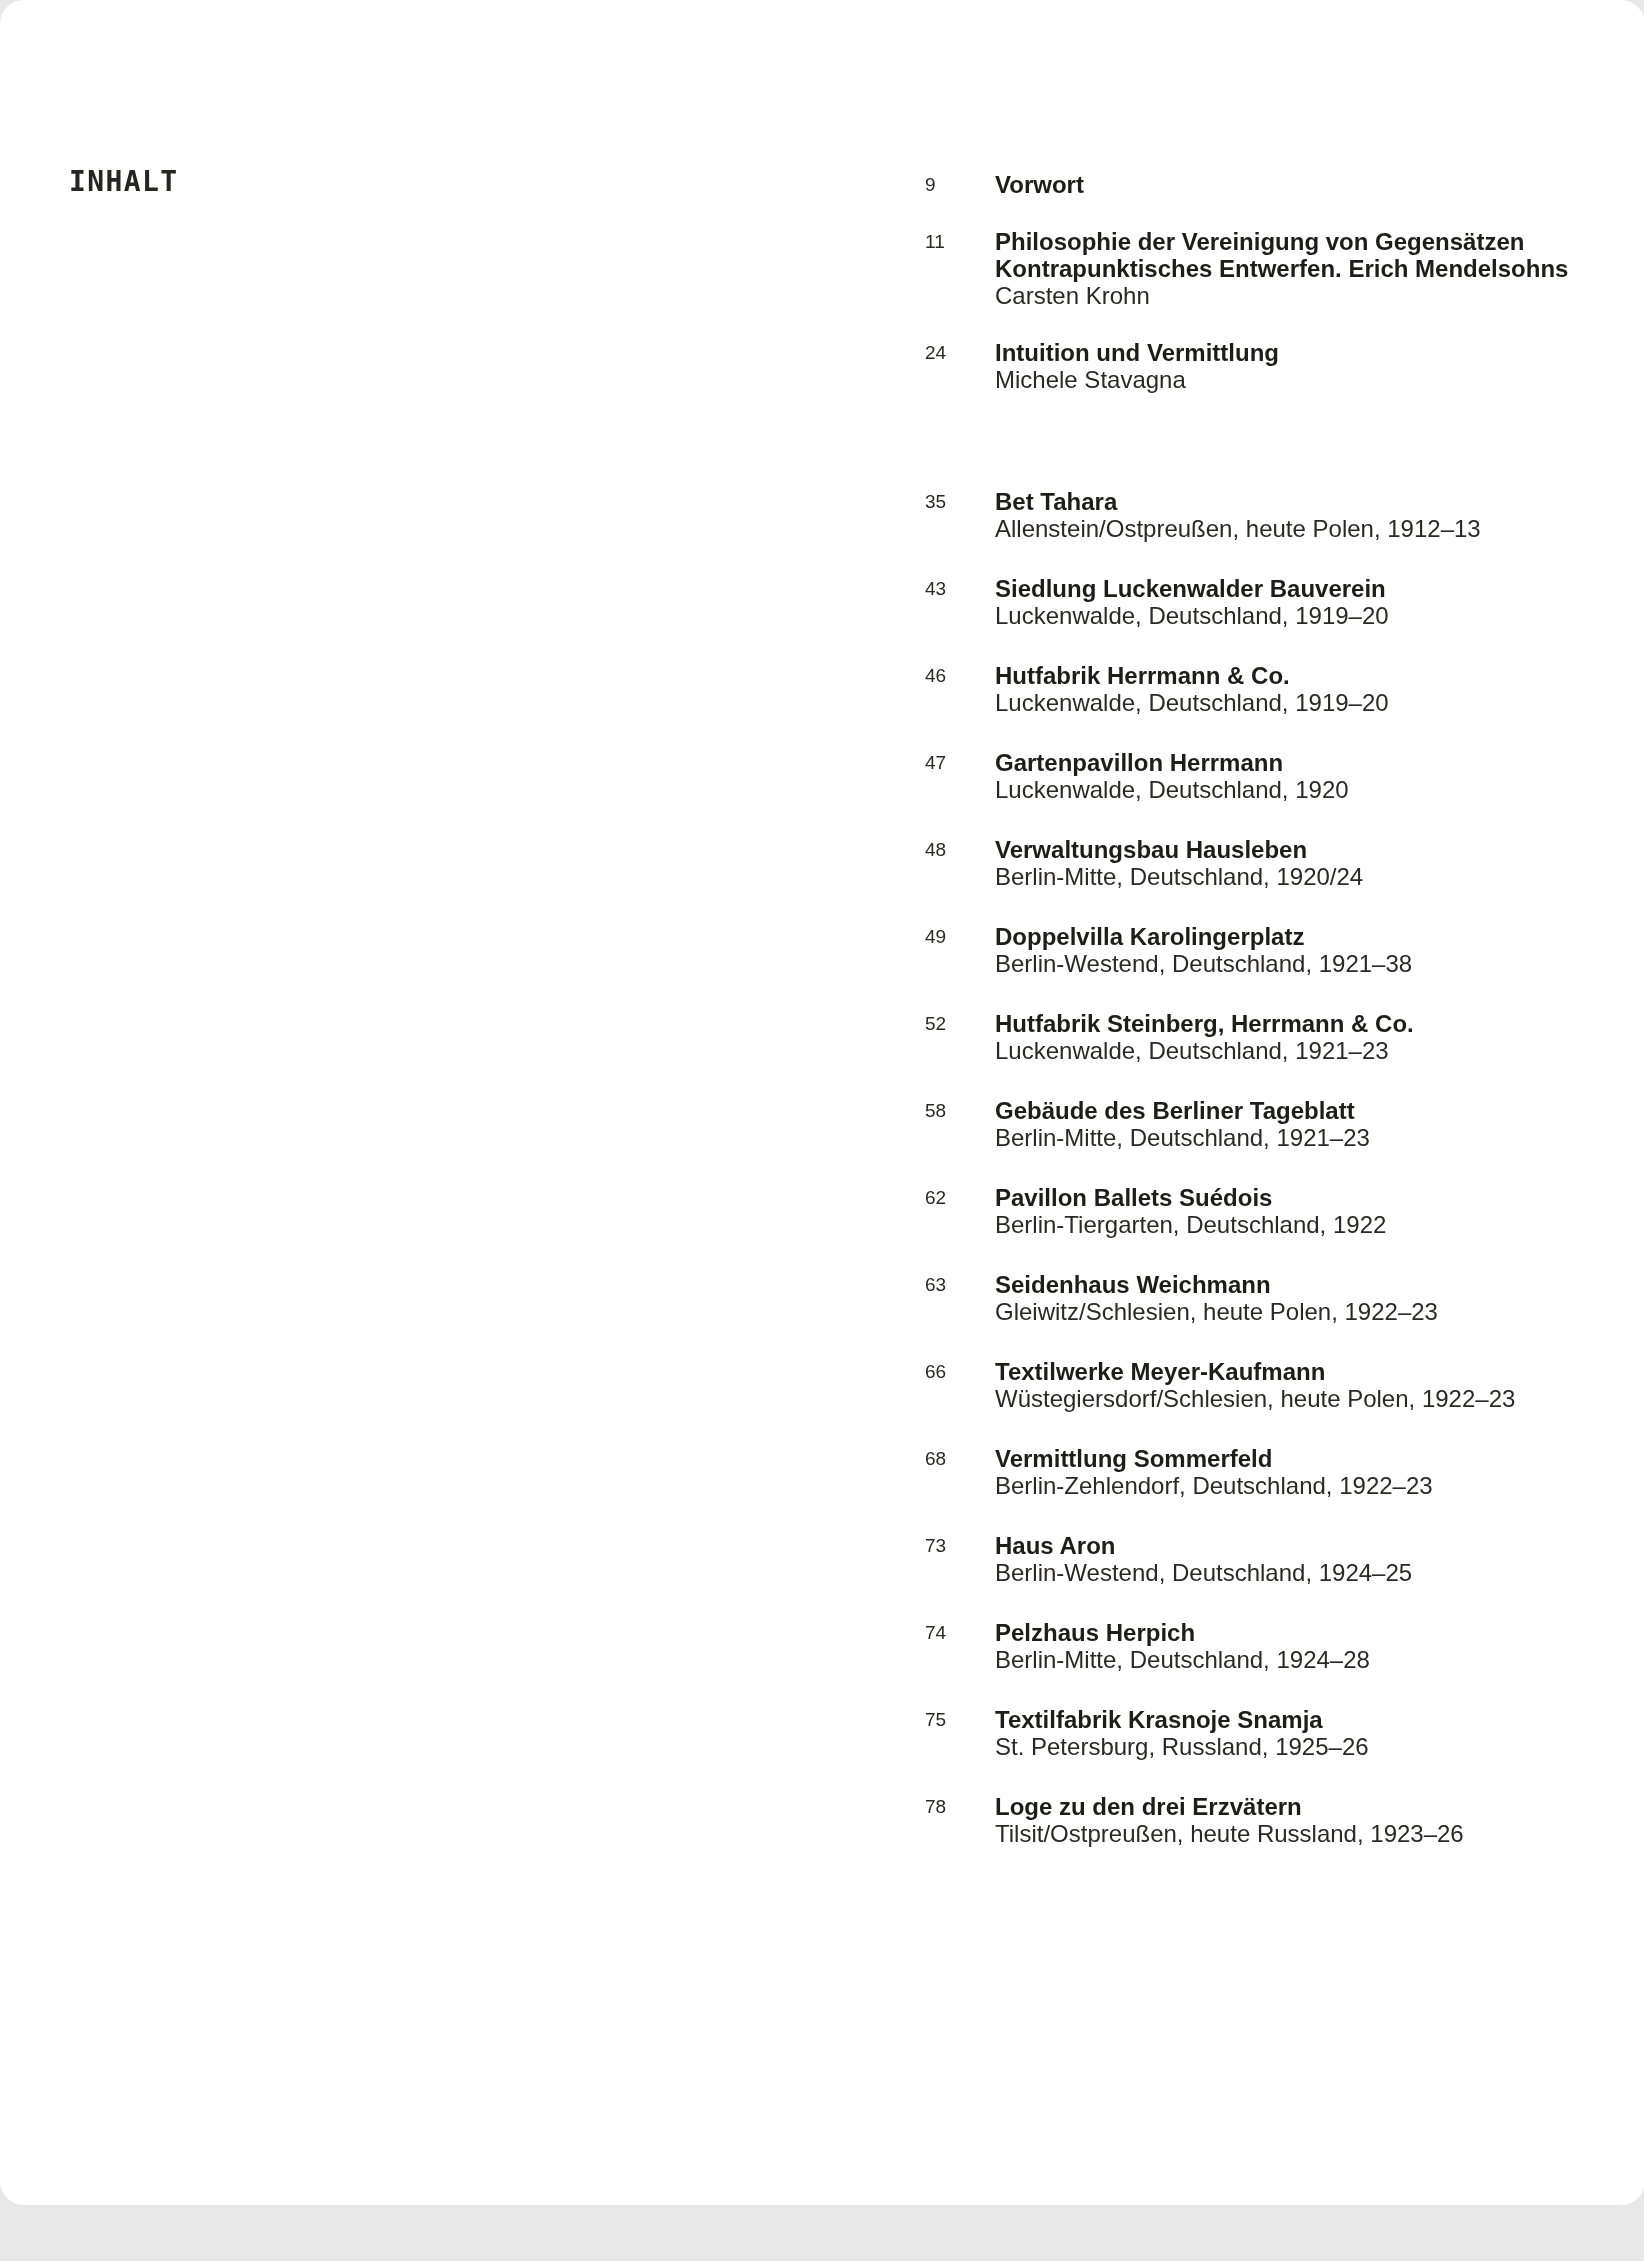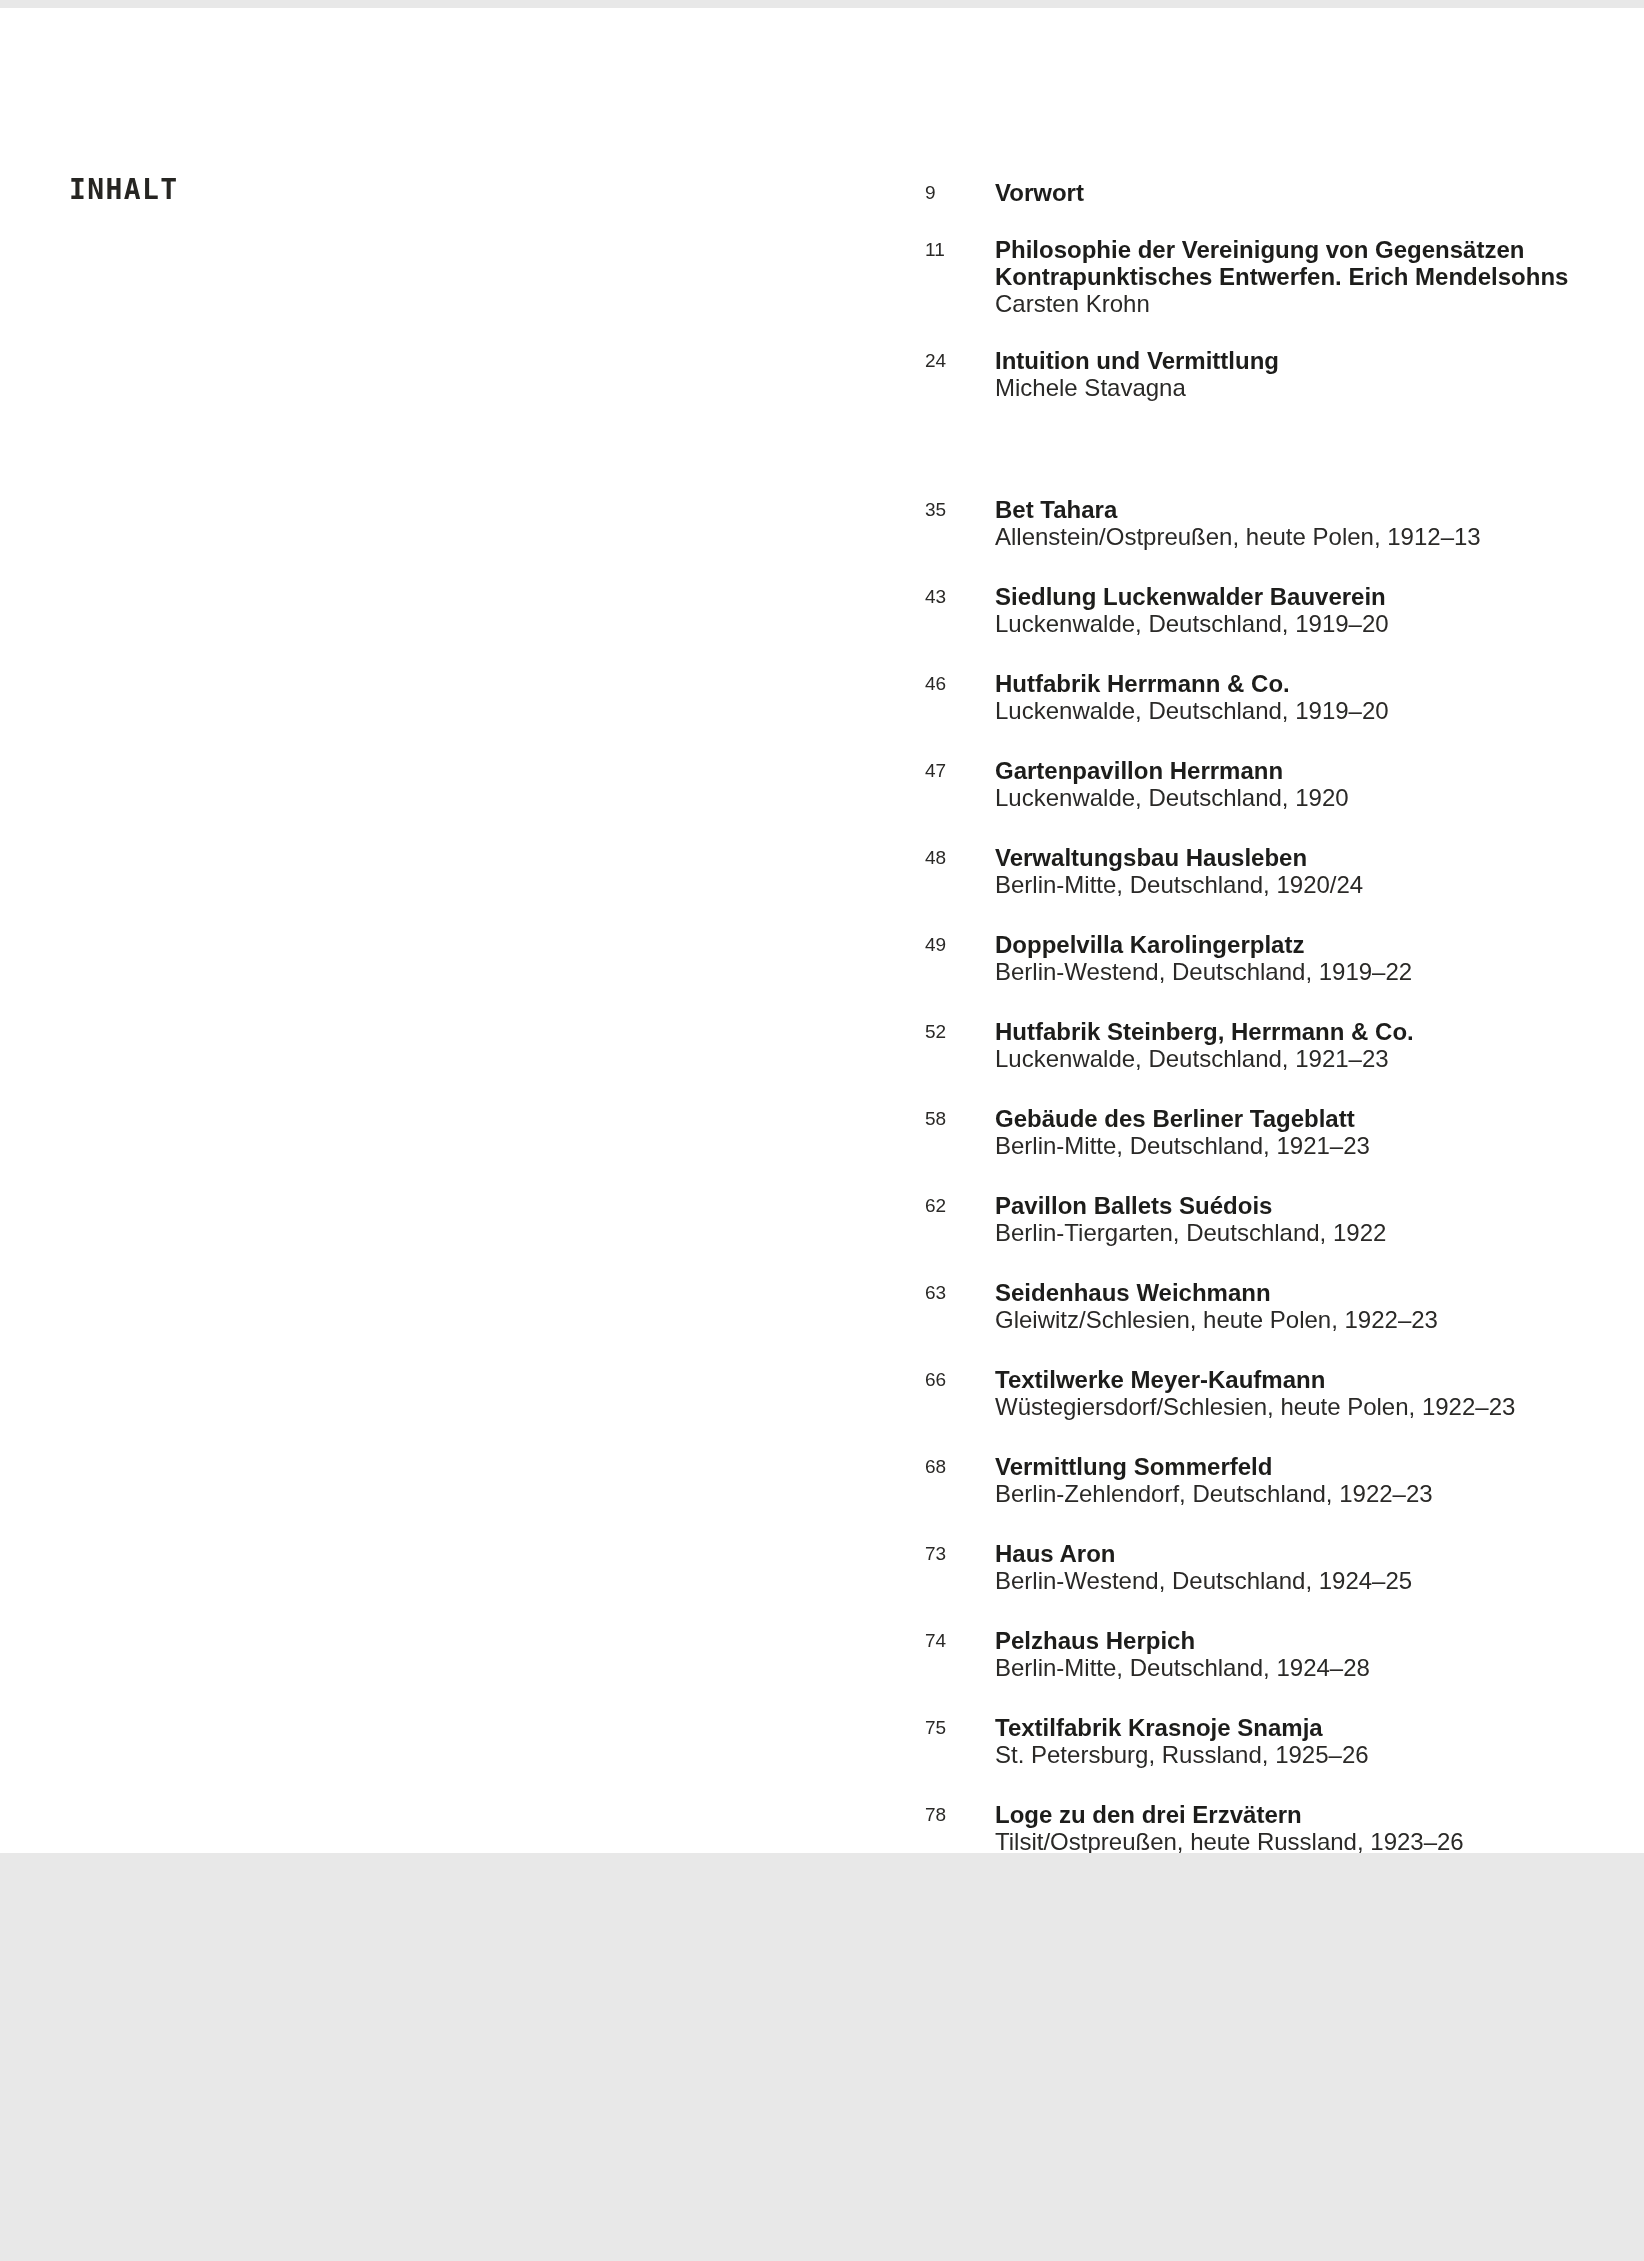--- a/index.html
+++ b/index.html
@@ -3,26 +3,27 @@
 <meta charset="utf-8">
 <style>
   html, body {
     margin: 0;
     padding: 0;
     background: #e8e8e8;
   }
   .page {
     position: relative;
     width: 1645px;
-    height: 1845px;
-    margin: 8px auto;
+    height: 2205px;
+    margin: 0 auto;
     background: #ffffff;
     color: #1d1d1b;
     font-family: "Liberation Sans", "DejaVu Sans", sans-serif;
     overflow: hidden;
+    border-radius: 24px;
   }
   .inhalt-heading {
     position: absolute;
     left: 69px;
     top: 168px;
     font-family: "DejaVu Sans Mono", monospace;
     font-weight: 700;
     font-size: 28px;
     line-height: 1;
     letter-spacing: 1.4px;
@@ -154,21 +155,21 @@
             </div>
             <div class="entry-sub">Berlin-Mitte, Deutschland, 1920/24</div>
           </div>
         </div>
         <div class="entry">
           <div class="num">49</div>
           <div class="entry-body">
             <div class="entry-title">
               <div>Doppelvilla Karolingerplatz</div>
             </div>
-            <div class="entry-sub">Berlin-Westend, Deutschland, 1919–22</div>
+            <div class="entry-sub">Berlin-Westend, Deutschland, 1921–38</div>
           </div>
         </div>
         <div class="entry">
           <div class="num">52</div>
           <div class="entry-body">
             <div class="entry-title">
               <div>Hutfabrik Steinberg, Herrmann &amp; Co.</div>
             </div>
             <div class="entry-sub">Luckenwalde, Deutschland, 1921–23</div>
           </div>

